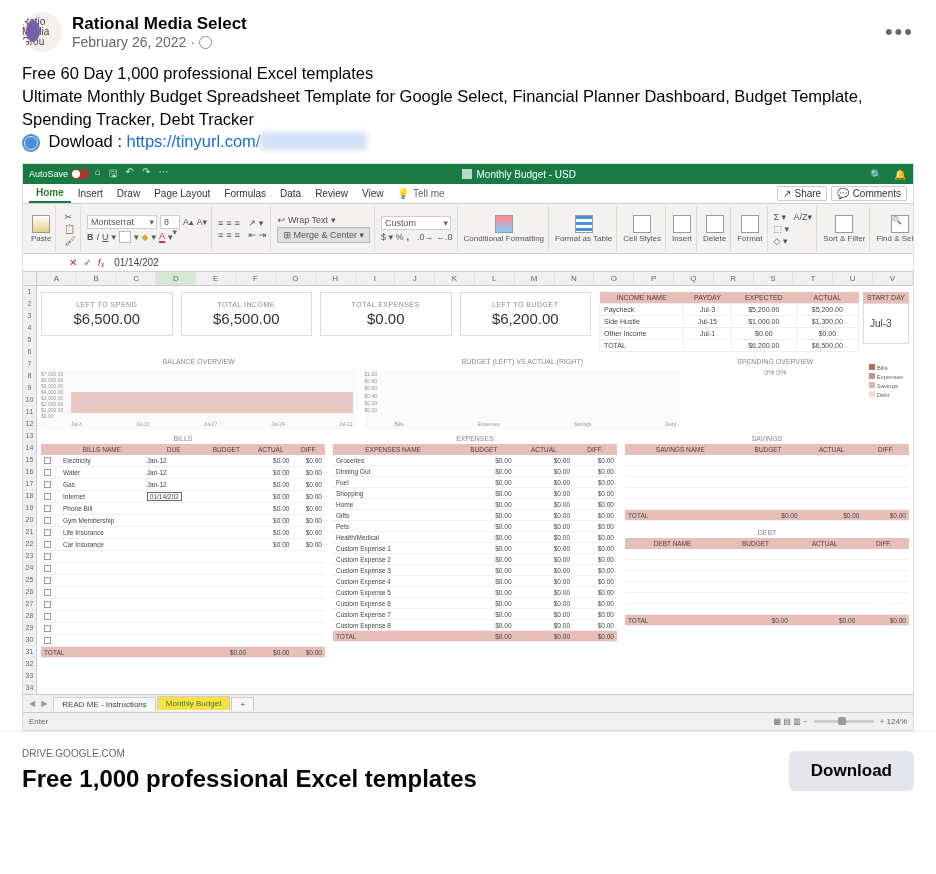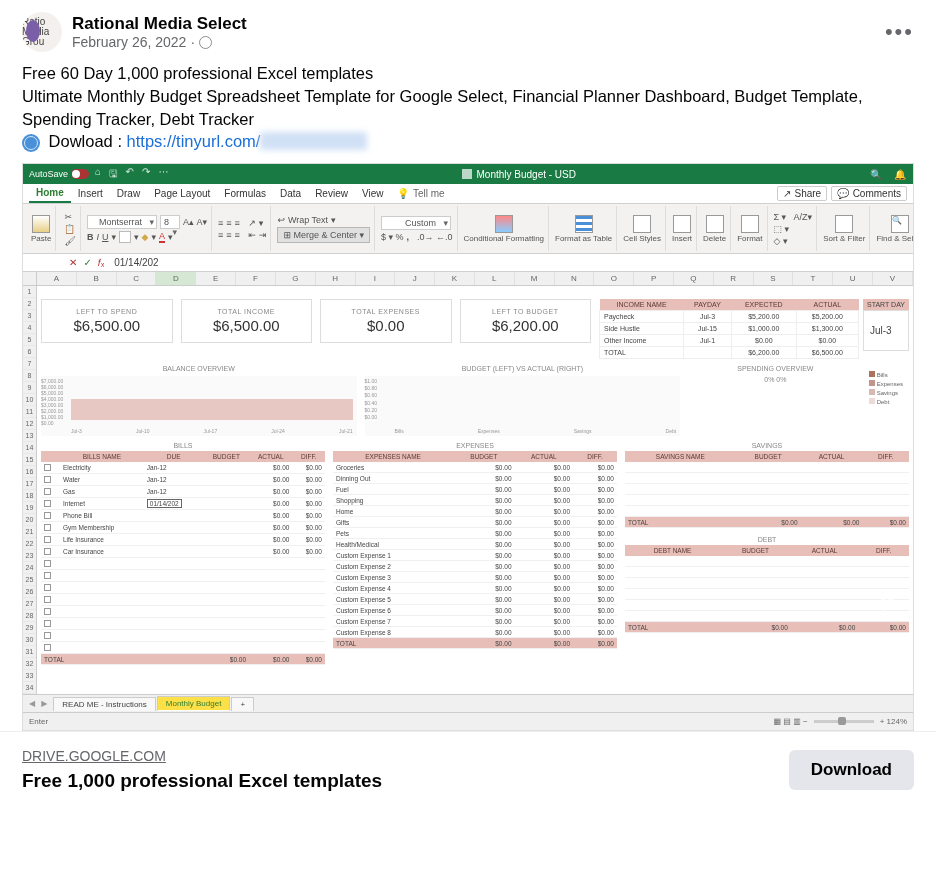--- a/index.html
+++ b/index.html
@@ -35,40 +35,40 @@
 .ribbon-tabs .tell { color:#666; display:flex;align-items:center;gap:3px;}
 .ribbon-tabs .bulb { color:#999; }
 .ribbon-right { margin-left:auto; display:flex; gap:4px;}
 .ribbon-right .btn { border:1px solid #ccc; padding:1px 5px; border-radius:2px; display:flex;align-items:center;gap:3px;}
 
 .ribbon-body { background:#f3f2f1; height:50px; border-bottom:1px solid #d0d0d0; display:flex; align-items:center; padding:2px 4px; gap:2px; font-size:9px; color:#555; overflow:hidden;}
 .rb-group { display:flex; flex-direction:column; align-items:center; gap:2px; padding:0 4px; border-right:1px solid #ddd; height:100%; justify-content:center; flex-shrink:0;}
 .rb-btn-lg { display:flex; flex-direction:column; align-items:center; font-size:8px; gap:1px;}
 .rb-btn-lg .icn { width:18px; height:18px; border:1px solid #999; background:#fff;}
 .rb-row { display:flex; gap:3px; align-items:center;}
-.sel { border:1px solid #ccc; background:#fff; padding:1px 14px 1px 3px; font-size:9px; position:relative;text-align:right;}
+.sel { border:1px solid #ccc; background:#fff; padding:1px 14px 1px 3px; font-size:9px; position:relative;}
 .sel::after { content:"▾"; position:absolute; right:2px; color:#666;}
 .icn-sm { width:12px; height:12px; background:#fff; border:1px solid #bbb;}
 .merge-btn { background:#e0e0e0; border:1px solid #b8b8b8; padding:2px 5px; font-size:9px;}
 
 .formula-bar { display:flex; align-items:center; border-bottom:1px solid #d0d0d0; height:18px; font-size:10px;}
 .name-box { width:40px; border-right:1px solid #d0d0d0; padding:0 4px; text-align:center;}
 .fx-icons { padding:0 6px; color:#aa3333; display:flex; gap:6px;}
 .fx-icons .chk { color:#2e7d32;}
 .fx-input { flex:1; padding:0 4px;}
 
 .col-headers { display:flex; background:#f0f0f0; border-bottom:1px solid #ccc; height:14px; font-size:8px; color:#666;}
 .rownum-space { width:14px; border-right:1px solid #ccc;}
 .col-h { flex:1; text-align:center; border-right:1px solid #e0e0e0; line-height:14px;}
 .col-h.sel-col { background:#d4e8d4;}
 
 .sheet-area { display:flex; background:#fff; }
 .row-nums { display:flex; flex-direction:column; background:#f0f0f0; border-right:1px solid #ccc; font-size:7px; color:#666; text-align:center; width:14px;}
 .row-nums div { height:12px; line-height:12px; border-bottom:1px solid #e8e8e8;}
-.sheet-content { flex:1; padding:13px 4px; background:#fff; font-size:8px;}
+.sheet-content { flex:1; padding:6px 4px; background:#fff; font-size:8px;}
 
 .cards-row { display:flex; gap:8px; margin-bottom:6px;}
 .card { border:1px solid #ddd; flex:1; text-align:center; padding:8px 4px;}
 .card .lbl { font-size:7px; color:#888; letter-spacing:0.5px;}
 .card .val { font-size:15px; color:#333; margin-top:2px;}
 
 .income-tbl { border-collapse:collapse; font-size:7px; width:260px;}
 .income-tbl th { background:#e7bfb8; padding:2px; font-weight:normal; color:#5a3a35;}
 .income-tbl td { padding:2px 4px; border:1px solid #eee; text-align:center;}
 .income-tbl td:first-child { text-align:left;}
@@ -100,22 +100,22 @@
 .sheet-tab { padding:2px 8px; border:1px solid #ccc; border-bottom:none; background:#f8f8f8; margin-right:1px;}
 .sheet-tab.active { background:#fde047; color:#2e7d32; border-bottom:1px solid #fff;}
 
 .status-bar { background:#f0f0f0; border-top:1px solid #ccc; height:18px; display:flex; align-items:center; padding:0 6px; font-size:8px; color:#666;}
 .status-bar .spacer { flex:1;}
 .zoom-slider { width:60px; height:3px; background:#ccc; margin:0 6px; position:relative;}
 .zoom-slider::after { content:""; position:absolute; left:40%; top:-3px; width:8px; height:8px; background:#999; border-radius:2px;}
 
 .sound-icon { position:absolute; right:16px; bottom:112px; color:#fff; opacity:0.8;}
 .link-preview { display:flex; align-items:center; padding:16px 22px 24px; border-top:1px solid #eee;}
-.link-meta .src { font-size:14px; color:#65676b; text-transform:uppercase; margin-bottom:6px;text-decoration:underline;}
-.link-meta .title { font-size:19px; font-weight:700; color:#050505;}
+.link-meta .src { font-size:10px; color:#65676b; text-transform:uppercase; margin-bottom:6px;}
+.link-meta .title { font-size:24px; font-weight:700; color:#050505;}
 .dl-btn { margin-left:auto; background:#e4e6eb; border-radius:6px; padding:10px 22px; font-size:17px; font-weight:600; cursor:pointer;}
 </style>
 </head>
 <body>
 
 <div class="post">
   <div class="post-header">
     <div class="avatar">
       <div class="blob"></div>
         <div class="txt">Ratio

